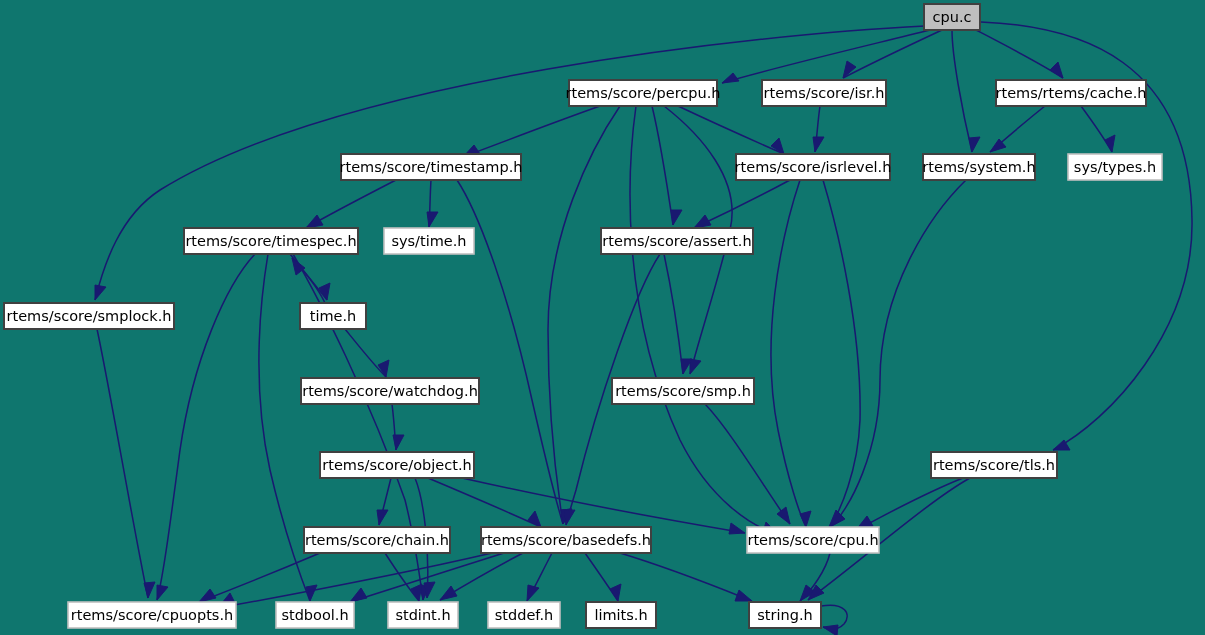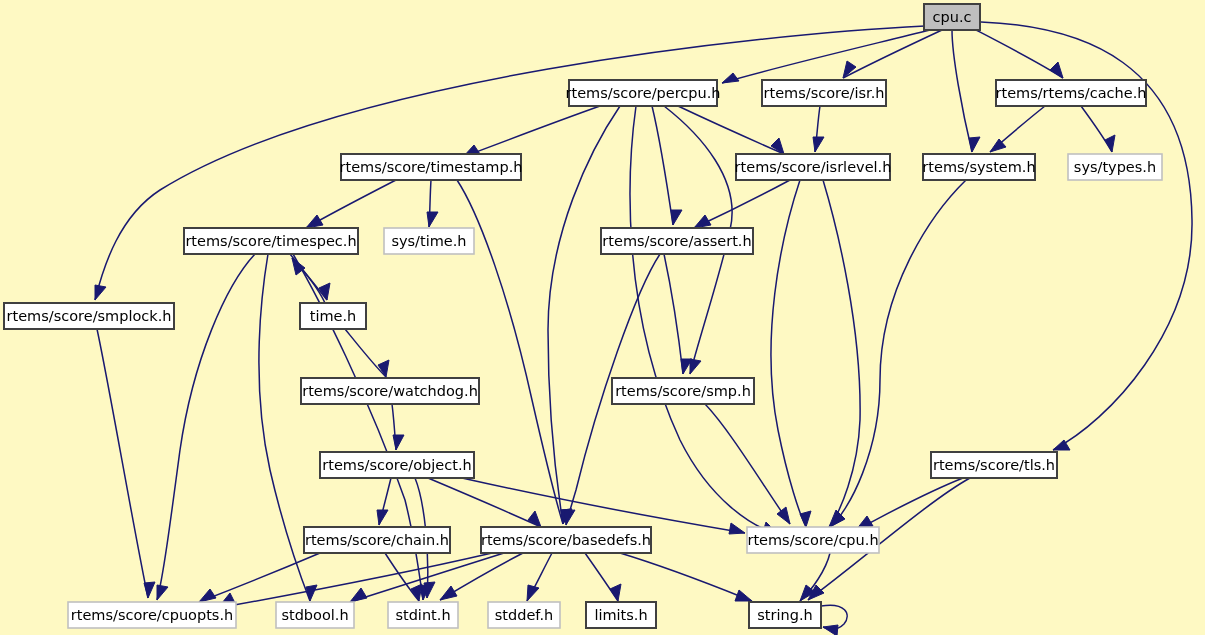--- a/index.html
+++ b/index.html
@@ -4,21 +4,21 @@
 <style>
   html, body {
     margin: 0;
     padding: 0;
     background: #ffffff;
   }
   #graph-root {
     position: relative;
     width: 1205px;
     height: 635px;
-    background: #fef9c3;
+    background: #0f766e;
     font-family: "DejaVu Sans", "Liberation Sans", sans-serif;
     overflow: hidden;
   }
   svg#graph-svg {
     position: absolute;
     top: 0; left: 0;
     width: 1205px;
     height: 635px;
   }
   .node-box {

